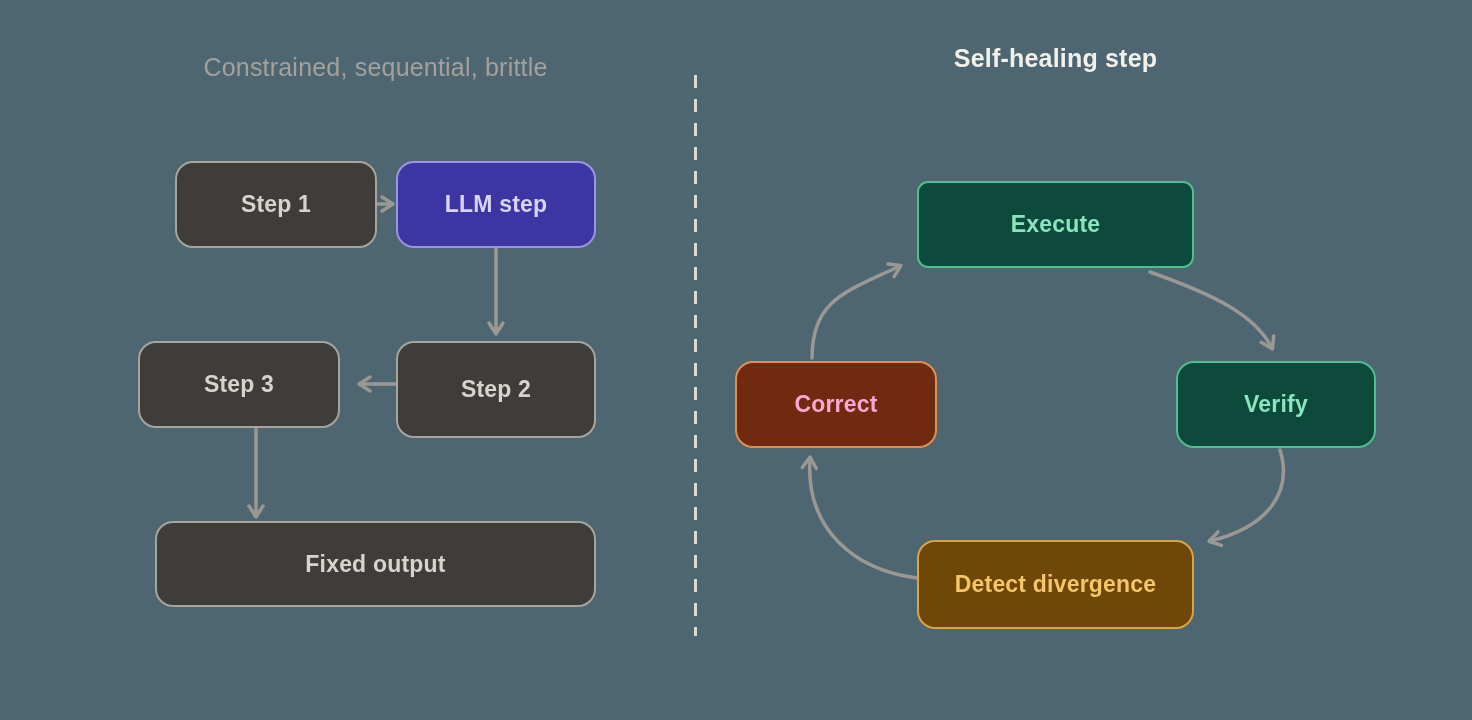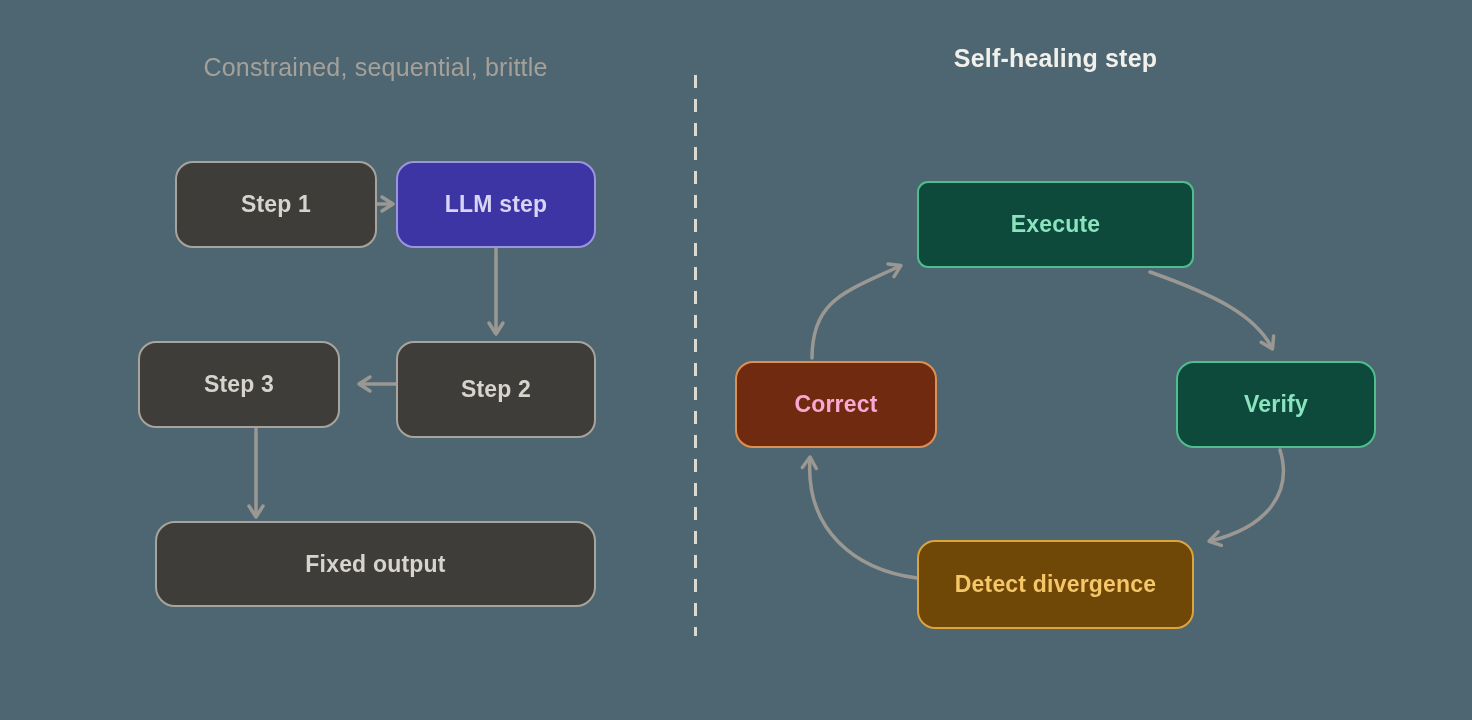--- a/index.html
+++ b/index.html
@@ -17,21 +17,21 @@
     border:2px solid transparent; border-radius:18px;
     display:flex; align-items:center; justify-content:center;
     font-size:23px; font-weight:700; letter-spacing:.2px;
   }
 
   
   #n-step1  { left:155px; top:161px; width:202px; height:87px;margin-left:20px; }
   #n-llm    { left:396px; top:161px; width:200px; height:87px; }
   #n-step3  { left:138px; top:341px; width:202px; height:87px; }
   #n-step2  { left:396px; top:341px; width:200px; height:97px; }
-  #n-fixed  { left:155px; top:521px; width:441px; height:86px;border-radius:20px; }
+  #n-fixed  { left:155px; top:521px; width:441px; height:86px; }
 
   
   #n-execute { left:917px;  top:181px; width:277px; height:87px; }
   #n-verify  { left:1176px; top:361px; width:200px; height:87px; }
   #n-detect  { left:917px;  top:540px; width:277px; height:89px; }
   #n-correct { left:735px;  top:361px; width:202px; height:87px; }
 
   #t-left  { left:155px; top:44px; width:441px; }
   #t-right { left:835px; top:44px; width:441px; }
 

